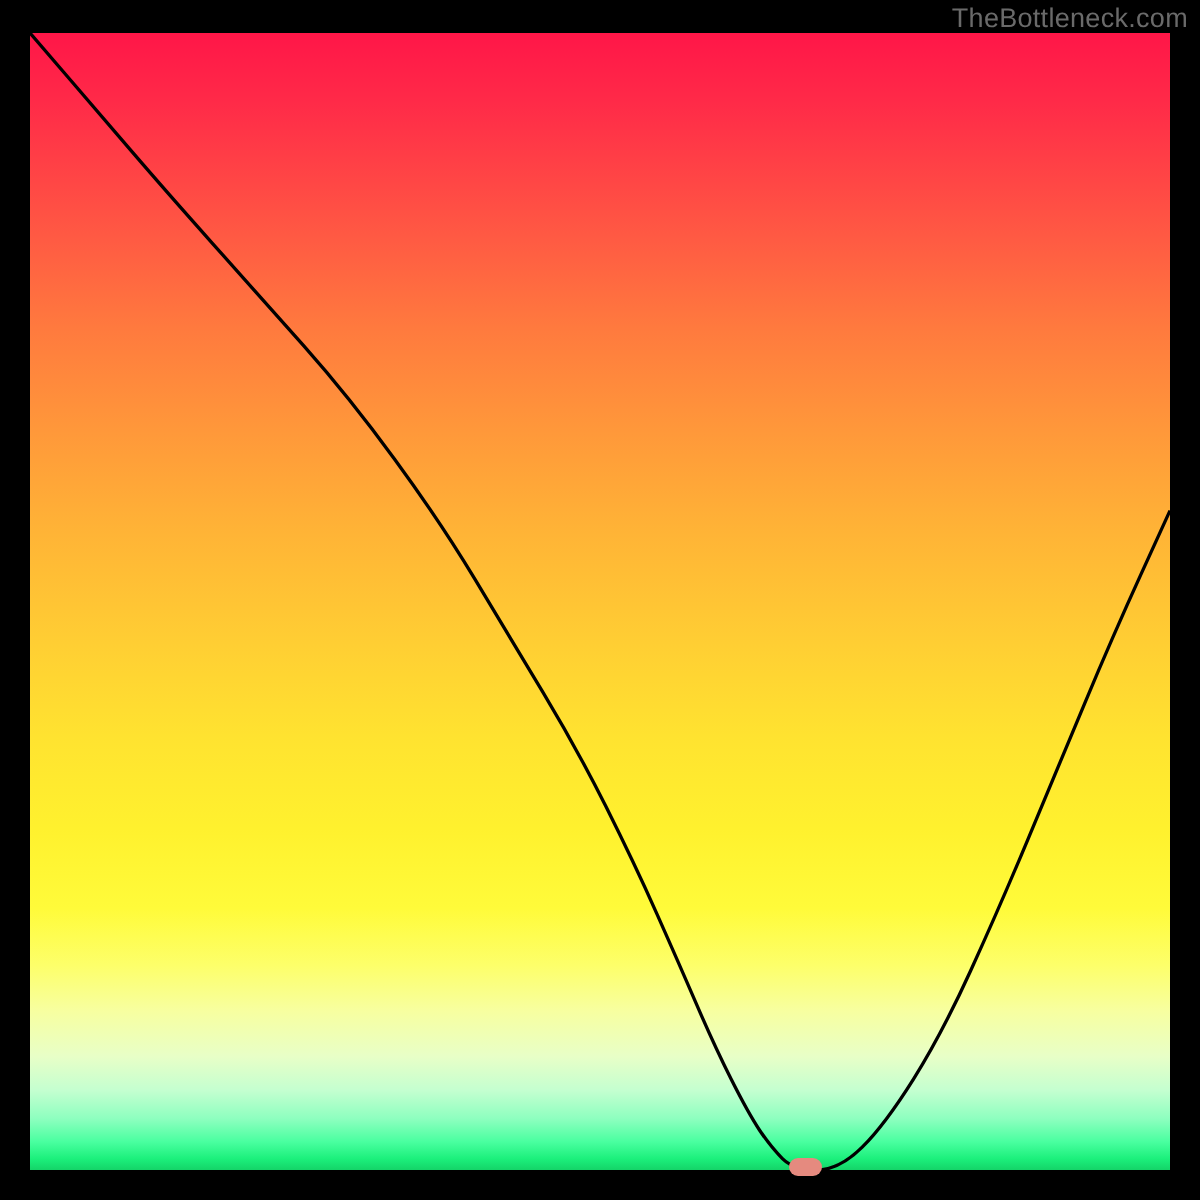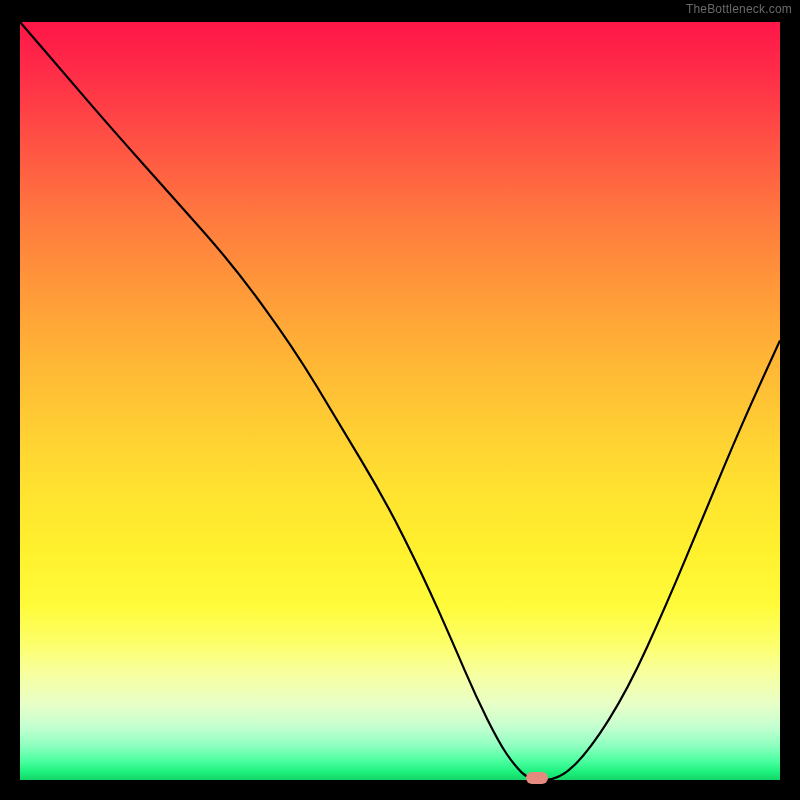--- a/index.html
+++ b/index.html
@@ -15,21 +15,21 @@
     position: relative;
     width: 800px;
     height: 800px;
     background: #000;
   }
   .watermark {
     position: absolute;
     top: 2px;
     right: 8px;
     color: #6a6a6a;
-    font-size: 12px;
+    font-size: 18px;
     font-weight: 500;
     letter-spacing: 0.2px;
     z-index: 5;
   }
   .plot {
     position: absolute;
     left: 20px;
     top: 22px;
     width: 760px;
     height: 758px;

